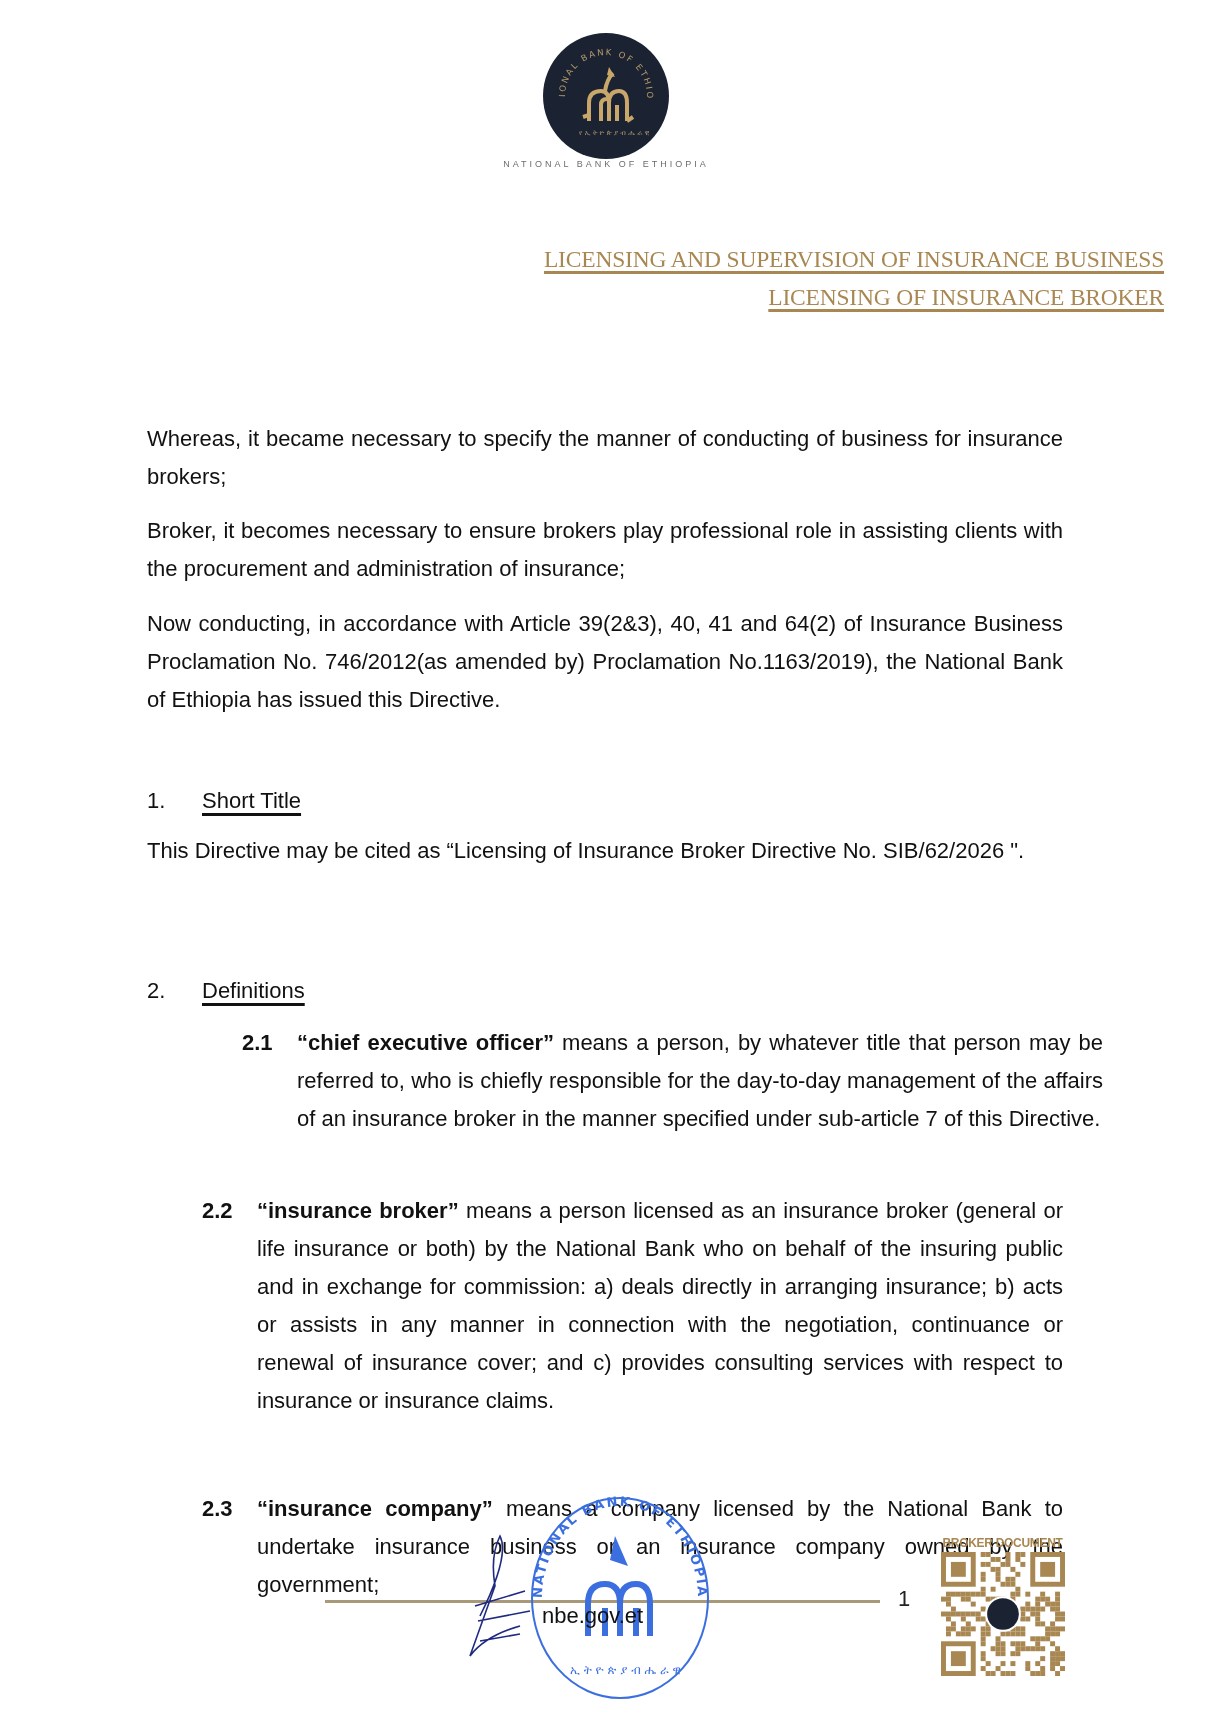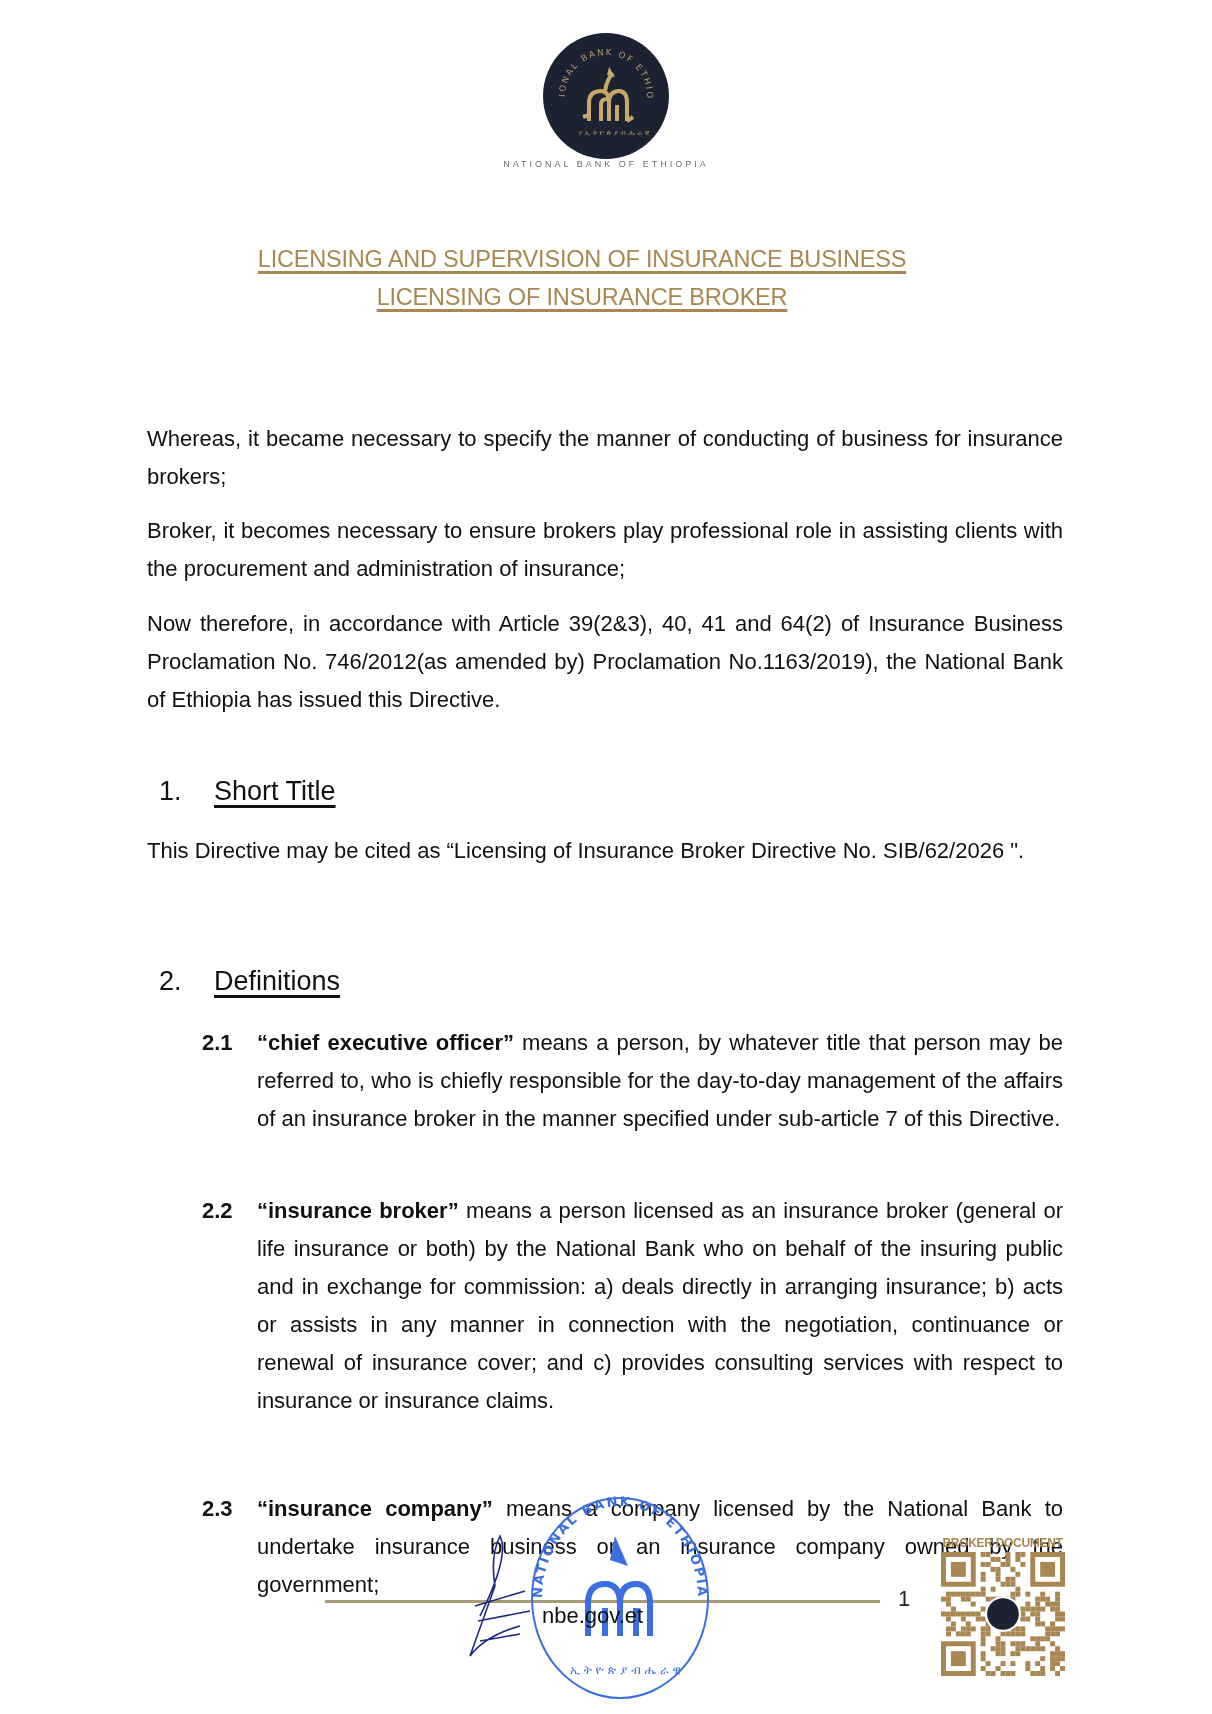--- a/index.html
+++ b/index.html
@@ -15,50 +15,51 @@
     }
     .logo-circle svg { position: absolute; left: 0; top: 0; }
     .amharic-name {
       margin-top: 18px; font-family: "DejaVu Serif", serif; font-size: 14px;
       font-weight: bold; color: #1b1b1b; letter-spacing: 1px;
     }
     .english-name {
       margin-top: 0px; font-size: 9px; letter-spacing: 3px; color: #6c6c6c;
     }
     .titles {
-      position: absolute; left: 0; width: 1164px; top: 240px; text-align: center;
-      color: #a88752; font-size: 23.5px; line-height: 38px; letter-spacing: -0.2px;
+      position: absolute; left: 0; width: 1164px; top: 240px; text-align: right;
+      color: #a88752; font-size: 23.5px; line-height: 38px; letter-spacing: -0.2px; font-family: Liberation Serif, serif;
     }
     .titles div span {
       text-decoration: underline; text-decoration-thickness: 3px; text-underline-offset: 4px;
     }
     .body-text {
       position: absolute; left: 147px; width: 916px;
       font-size: 22px; line-height: 38px; text-align: justify;
     }
     .body-text b { font-weight: normal; }
     .p1 { top: 420px; }
     .p2 { top: 512px; }
     .p3 { top: 605px; }
     .heading {
-      position: absolute; left: 159px; font-size: 27px; font-weight: normal;
+      position: absolute; left: 147px; font-size: 22px; font-weight: normal;
       color: #111;
+      margin-top: 12px;
     }
     .heading .num { display: inline-block; width: 55px; }
     .heading .txt { text-decoration: underline; text-decoration-thickness: 3px; text-underline-offset: 5px; }
     .h1 { top: 776px; }
     .h2 { top: 966px; }
     .short-title { top: 832px; }
     .def {
       position: absolute; left: 202px; width: 861px; font-size: 22px; line-height: 38px;
       text-align: justify;
     }
     .def .dnum { position: absolute; left: 0; top: 0; font-weight: bold; }
     .def .dtext { margin-left: 55px; }
-    .d1 { top: 1024px; }
+    .d1 { top: 1024px; margin-left: 40px; }
     .d2 { top: 1192px; }
     .d3 { top: 1490px; }
     .footer-line {
       position: absolute; left: 325px; top: 1600px; width: 555px; height: 3px; background: #a89a78;
     }
     .page-num { position: absolute; left: 898px; top: 1586px; font-size: 22px; color: #222; }
     .site { position: absolute; left: 542px; top: 1603px; font-size: 22px; color: #111; }
     .stamp { position: absolute; left: 450px; top: 1496px; }
     .qr-label {
       position: absolute; left: 940px; top: 1536px; width: 125px; text-align: center;
@@ -101,21 +102,21 @@
   <div><span>LICENSING OF INSURANCE BROKER</span></div>
 </div>
 
 <div class="body-text p1">
   <b>Whereas,</b><span> it became necessary to specify the manner of conducting of business for insurance brokers;</span>
 </div>
 <div class="body-text p2">
   <b>Broker</b><span>, it becomes necessary to ensure brokers play professional role in assisting clients with the procurement and administration of insurance;</span>
 </div>
 <div class="body-text p3">
-  <b>Now therefore</b><span>, in accordance with Article 39(2&amp;3), 40, 41 and 64(2) of Insurance Business Proclamation No. 746/2012(as amended by) Proclamation No.1163/2019), the National Bank of Ethiopia has issued this Directive.</span>
+  <b>Now conducting</b><span>, in accordance with Article 39(2&amp;3), 40, 41 and 64(2) of Insurance Business Proclamation No. 746/2012(as amended by) Proclamation No.1163/2019), the National Bank of Ethiopia has issued this Directive.</span>
 </div>
 
 <div class="heading h1">
   <span class="num">1.</span><span class="txt">Short Title</span>
 </div>
 <div class="body-text short-title">
   <span>This Directive may be cited as </span><b>“Licensing of Insurance Broker Directive No. SIB/62/2026 ".</b>
 </div>
 
 <div class="heading h2">

